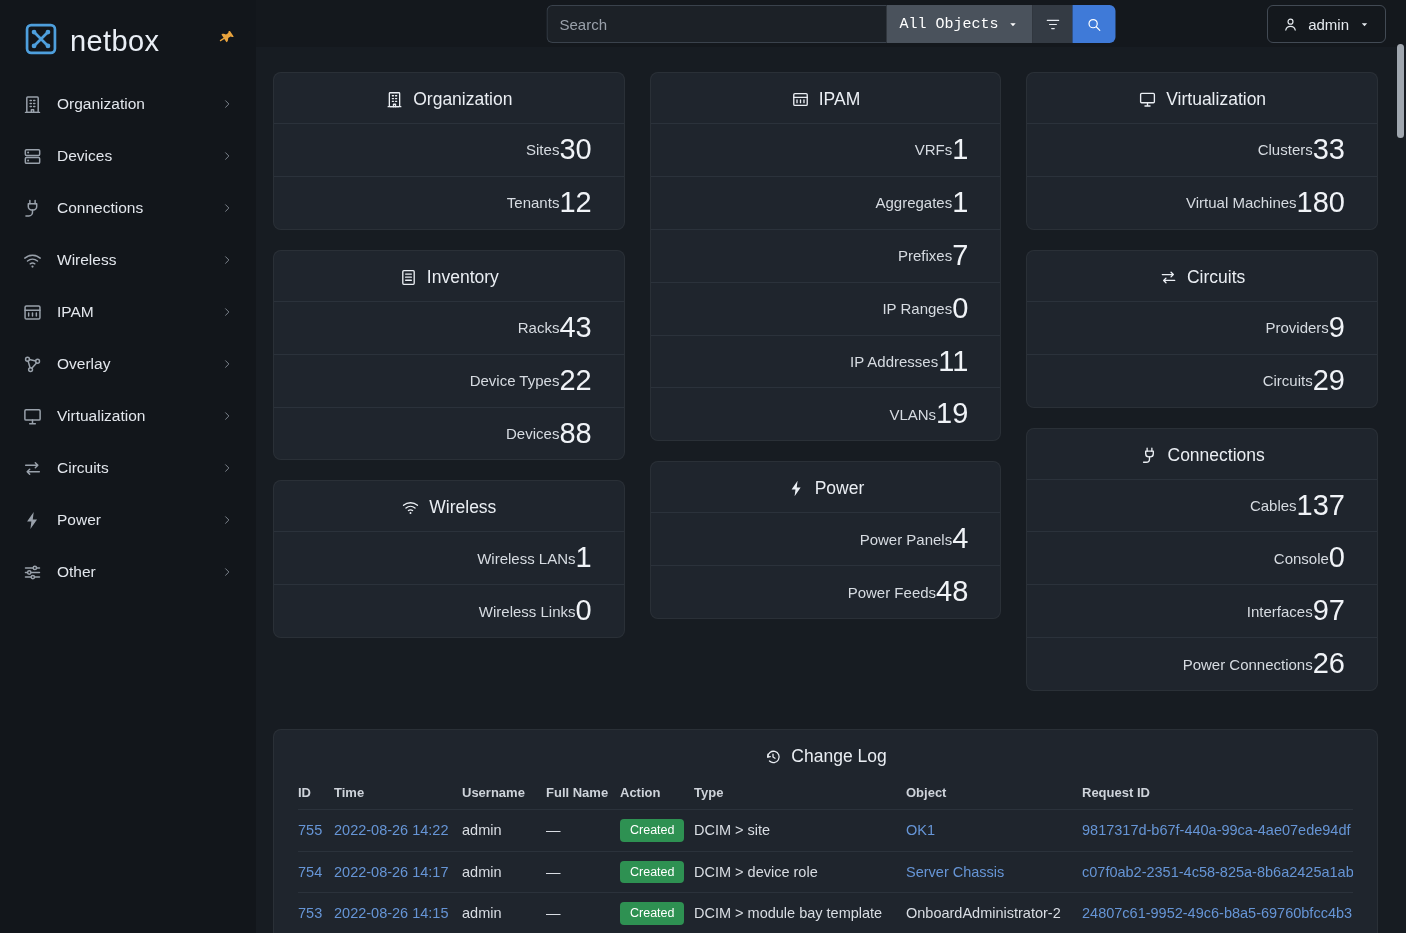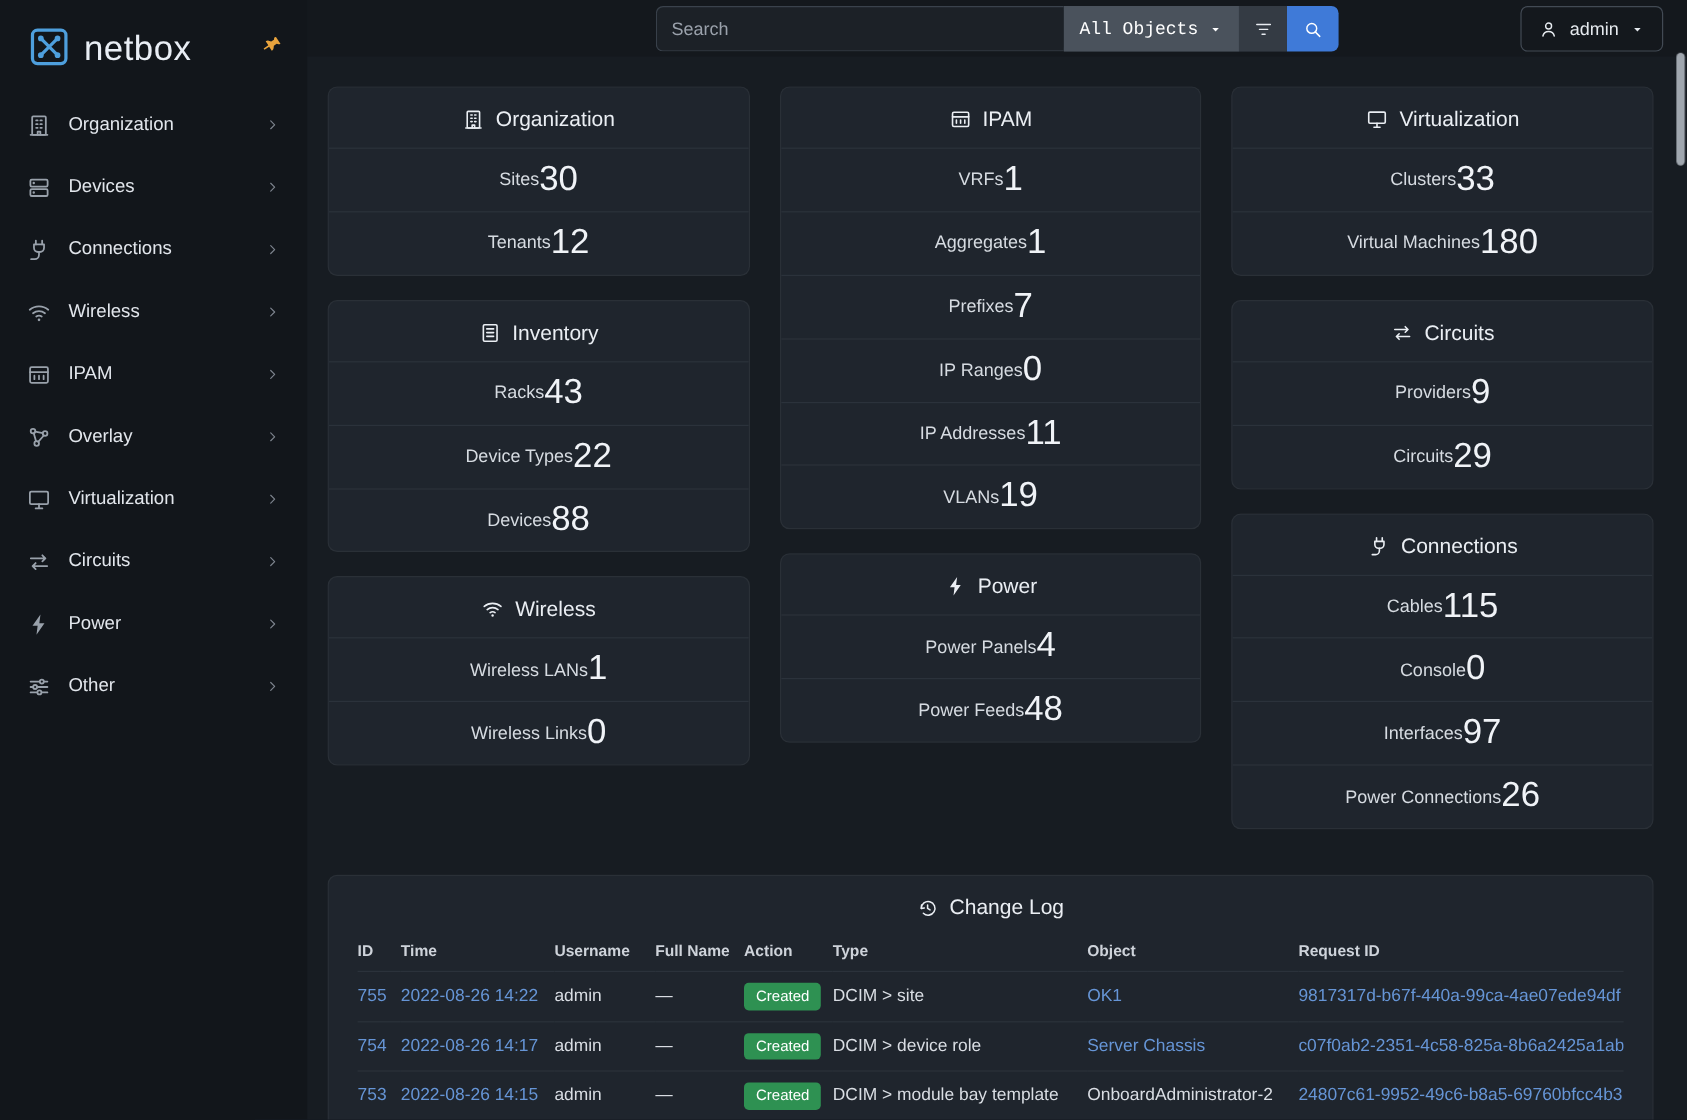--- a/index.html
+++ b/index.html
@@ -58,21 +58,21 @@
   
   .content { flex: 1; padding: 25px 28px 0 17px; overflow: hidden; }
   .dash-grid { display: grid; grid-template-columns: repeat(3, 1fr); gap: 25px; align-items: start; }
   .dash-col { display: flex; flex-direction: column; gap: 20px; }
   .card { background: #1f252d; border: 1px solid rgba(255,255,255,0.05); border-radius: 8px; overflow: hidden; }
   .card-header {
     display: flex; align-items: center; justify-content: center; gap: 9px;
     padding: 16px 16px 13px 16px; color: #eaeef3; font-size: 17.5px; font-weight: 400;
   }
   .stat-row {
-    display: flex; align-items: center; justify-content: center;
+    display: flex; align-items: center; justify-content: flex-end;
     padding: 10px 32px; border-top: 1px solid #2b323b; cursor: pointer;
   }
   .stat-label { font-size: 15px; color: #d6dbe1; }
   .stat-value { font-size: 29px; color: #f0f3f7; line-height: 1.1; font-weight: 400; }
 
   
   .changelog-card { margin-top: 38px; }
   .cl-table-wrap { padding: 0 24px 14px 24px; }
   table { width: 100%; border-collapse: collapse; table-layout: fixed; }
   th {
@@ -444,21 +444,21 @@
         <svg viewBox="0 0 24 24" class="ic " style="width:19px;height:19px">
                   <path d="M9 2.8v3.7M15 2.8v3.7"></path>
                   <path d="M7.2 6.5h9.6v3.2a4 4 0 0 1-4 4h-1.6a4 4 0 0 1-4-4z"></path>
                   <path d="M12 13.7v2.6c0 2.3-1.8 4.2-4.1 4.2H4.5"></path>
                 </svg>
         <span>Connections</span>
       </div>
 
       <div class="stat-row">
         <span class="stat-label">Cables</span>
-        <span class="stat-value">115</span>
+        <span class="stat-value">137</span>
       </div>
       <div class="stat-row">
         <span class="stat-label">Console</span>
         <span class="stat-value">0</span>
       </div>
       <div class="stat-row">
         <span class="stat-label">Interfaces</span>
         <span class="stat-value">97</span>
       </div>
       <div class="stat-row">

